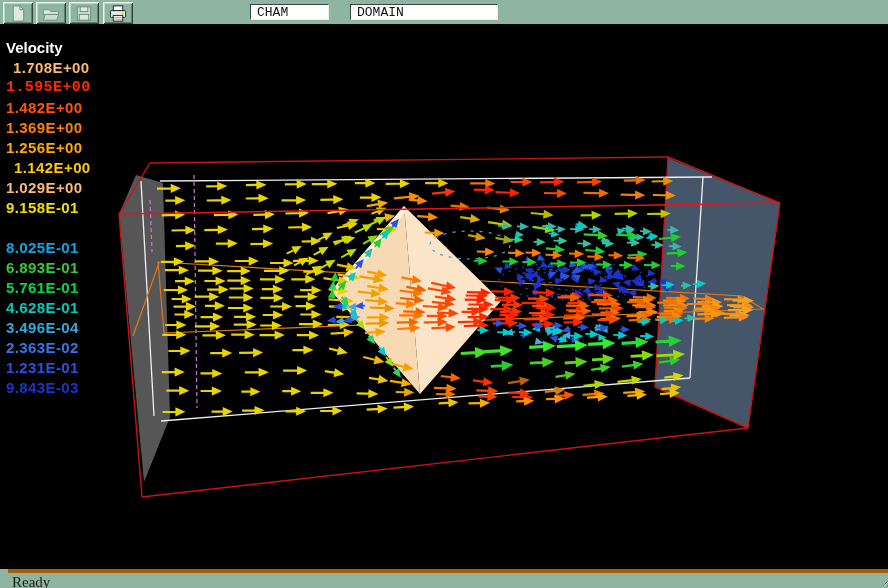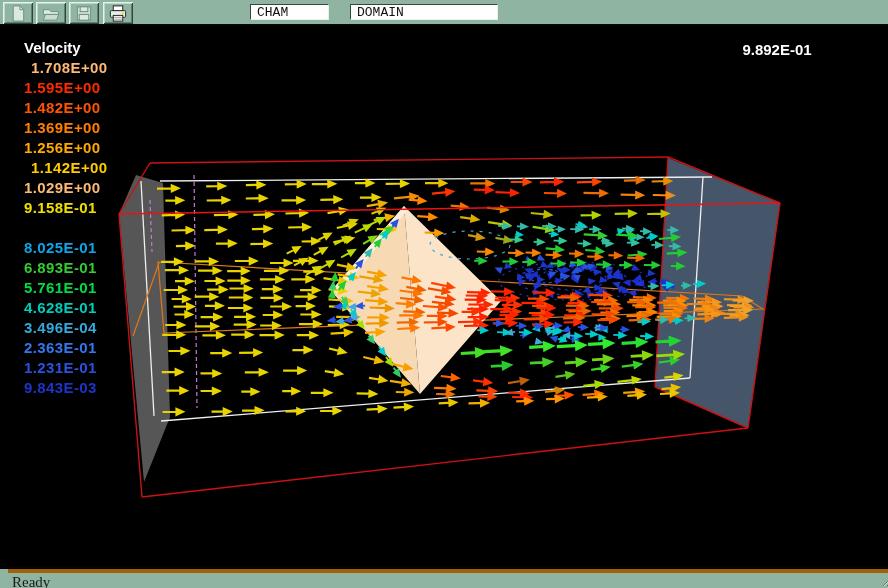--- a/index.html
+++ b/index.html
@@ -9,21 +9,21 @@
   .toolbar{position:absolute;left:0;top:0;width:888px;height:26px;background:#8FB5A2;
            border-bottom:2px solid #060606;box-sizing:border-box;}
   .tb-btn{position:absolute;top:2px;width:30px;height:22px;background:#8FB5A2;border:0;padding:0;
           box-shadow:inset 1px 1px 0 #E6F2EA,inset -1px -1px 0 #2F4539,inset 2px 2px 0 #BCD6C8,inset -2px -2px 0 #5F7F6F;
           display:flex;align-items:center;justify-content:center;cursor:pointer;}
   .tb-field{position:absolute;top:4px;height:16px;background:#FFFFFF;color:#111;
             border:1px solid;border-color:#33493E #E6F2EA #E6F2EA #33493E;
             font-family:"Liberation Mono",monospace;font-size:13px;padding:0 0 0 6px;box-sizing:border-box;}
   
   .viewport{position:absolute;left:0;top:26px;width:888px;height:540px;background:#000;}
-  .legend{position:absolute;left:24px;top:12px;}
+  .legend{position:absolute;left:6px;top:12px;}
   .legend-title{color:#FFFFFF;font-size:15px;font-weight:bold;height:20px;line-height:20px;}
   .legend-row{font-size:15px;font-weight:bold;height:20px;line-height:20px;letter-spacing:.4px;}
   .probe{position:absolute;left:712px;top:14px;width:130px;text-align:center;color:#FFFFFF;}
   .probe-label{font-size:15px;font-weight:bold;height:20px;line-height:20px;}
   .probe-value{font-size:15px;font-weight:bold;height:20px;line-height:20px;}
   #scene{position:absolute;left:0;top:0;}
   
   .statusbar{position:absolute;left:0;top:566px;width:888px;height:22px;background:#8FB5A2;
              border-top:3px solid #040404;box-sizing:border-box;}
   .statusbar-inner{position:absolute;left:8px;top:0;width:100%;height:100%;
@@ -600,39 +600,38 @@
         <path d="M684.5 318.4 L694.3 317.8 M688.5 320.8 L694.3 317.8 L688.2 315.5 Z" stroke="#33BBAA" fill="#33BBAA" stroke-width="1.8"></path>
       </g>
       <g>
         <line x1="119" y1="214" x2="780" y2="203" stroke="#E81414" stroke-width="1.4"></line>
       </g>
     </svg>
   <div class="legend">
     <div class="legend-title">Velocity</div>
     <div id="legend-rows">
         <div class="legend-row" style="color: #fdba74; margin-left: 7px;">1.708E+00</div>
-        <div class="legend-row" style="color: rgb(255, 42, 0);">1.595E+00</div>
+        <div class="legend-row" style="color: rgb(255, 42, 0); font-family: Liberation Mono, monospace;">1.595E+00</div>
         <div class="legend-row" style="color: rgb(255, 85, 0);">1.482E+00</div>
         <div class="legend-row" style="color: rgb(255, 128, 0);">1.369E+00</div>
         <div class="legend-row" style="color: rgb(255, 170, 0);">1.256E+00</div>
         <div class="legend-row" style="color: rgb(255, 204, 0); text-align: right;">1.142E+00</div>
         <div class="legend-row" style="color: #fdba74;">1.029E+00</div>
         <div class="legend-row" style="color: rgb(240, 224, 0);">9.158E-01</div>
         <div class="legend-row" style="color: #0ea5e9; margin-top: 20px;">8.025E-01</div>
         <div class="legend-row" style="color: rgb(51, 204, 51);">6.893E-01</div>
         <div class="legend-row" style="color: rgb(0, 221, 68);">5.761E-01</div>
         <div class="legend-row" style="color: rgb(0, 204, 187);">4.628E-01</div>
         <div class="legend-row" style="color: rgb(51, 170, 221);">3.496E-04</div>
-        <div class="legend-row" style="color: rgb(51, 119, 238);">2.363E-01</div>
+        <div class="legend-row" style="color: rgb(51, 119, 238);">2.363E-02</div>
         <div class="legend-row" style="color: rgb(41, 82, 224);">1.231E-01</div>
         <div class="legend-row" style="color: rgb(28, 53, 200);">9.843E-03</div>
       </div>
   </div>
   <div class="probe">
-    <div class="probe-value">9.892E-01</div>
   </div>
 </div>
 
 <div class="statusbar">
   <div class="statusbar-inner">
     <span class="status-text">Ready</span>
     <svg class="grip" width="16" height="16" viewBox="0 0 16 16">
       <path d="M15 4 L4 15 M15 8 L8 15 M15 12 L12 15" stroke="#5D7D6C" fill="none"></path>
       <path d="M15 5 L5 15 M15 9 L9 15 M15 13 L13 15" stroke="#D8E8DE" fill="none"></path>
     </svg>

